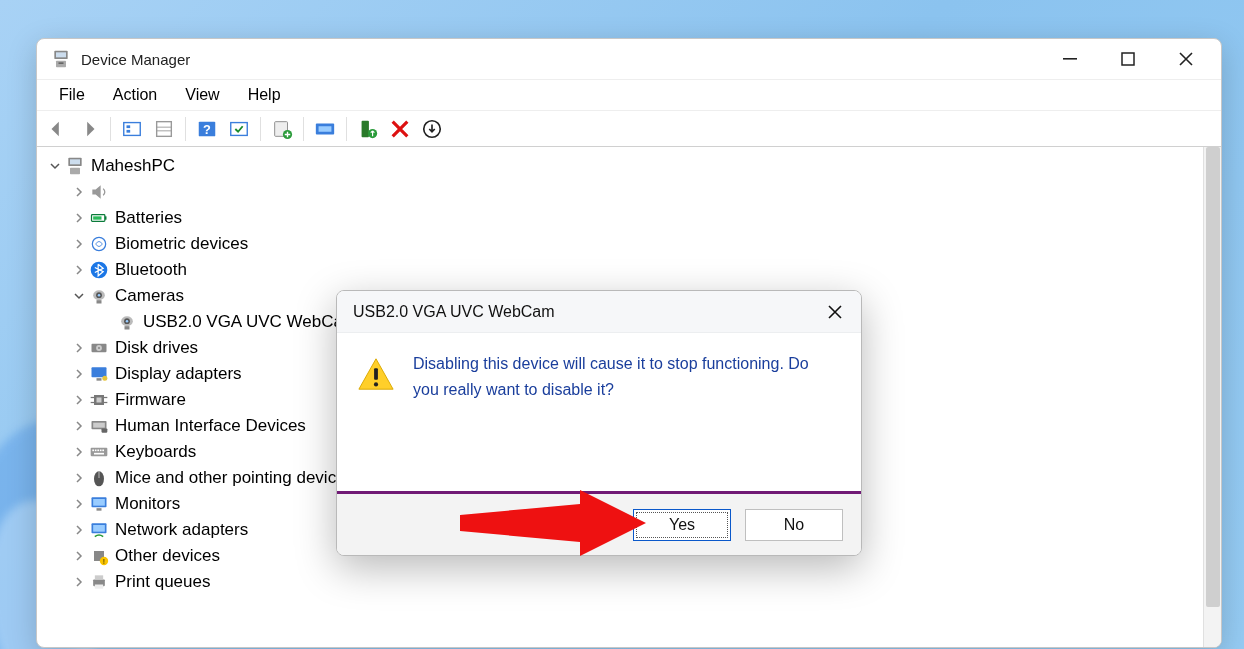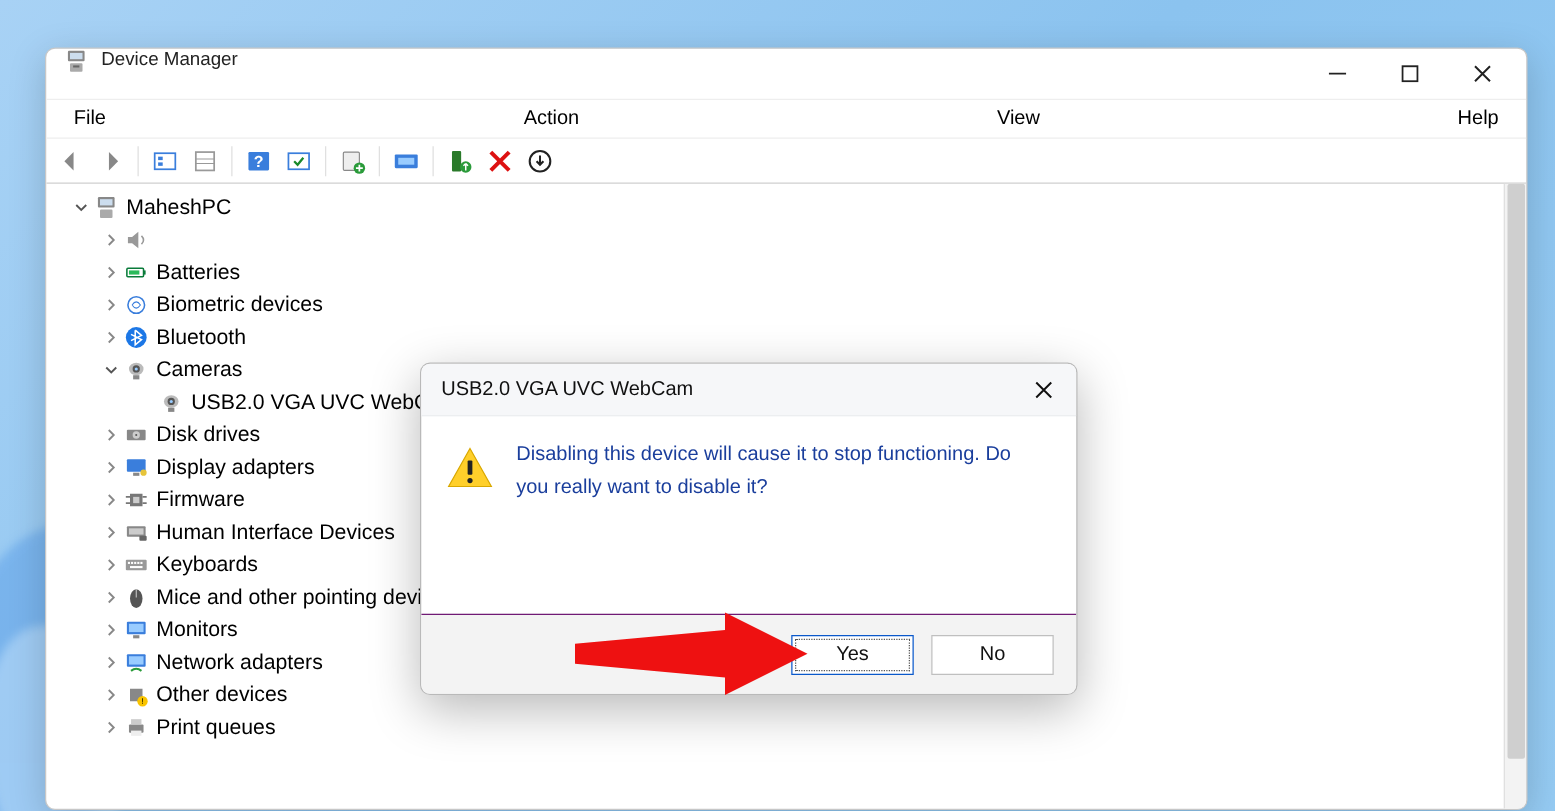--- a/index.html
+++ b/index.html
@@ -29,21 +29,21 @@
     width: 1186px; height: 610px;
     background: #ffffff;
     border: 1px solid #c7c7c7;
     border-radius: 8px;
     box-shadow: 0 8px 30px rgba(0,0,0,0.18);
     display: flex; flex-direction: column;
     overflow: hidden;
   }
   .titlebar {
     height: 40px;
-    display: flex; 
+    display: flex; align-items: center;
     padding: 0 6px 0 14px;
     font-size: 15px;
     color: #222;
   }
   .titlebar .app-icon { width:20px; height:20px; margin-right:10px; }
   .titlebar .title { flex:1; }
   .win-controls { display:flex; }
   .win-btn {
     width:58px; height:40px;
     display:flex; align-items:center; justify-content:center;
@@ -52,21 +52,20 @@
   .win-btn svg { width:14px; height:14px; }
   .win-btn.min svg { width:14px; height:2px; }
 
   .menubar {
     height: 32px;
     display:flex; align-items:center;
     padding: 0 8px;
     font-size: 16px;
     border-top: 1px solid #eee;
     border-bottom: 1px solid #eee;
-    justify-content: space-between;
   }
   .menubar .menu-item { padding: 4px 14px; }
 
   .toolbar {
     height: 36px;
     display:flex; align-items:center;
     padding: 0 6px;
     border-bottom: 1px solid #d0d0d0;
     gap: 4px;
   }
@@ -76,21 +75,20 @@
     border-radius:3px;
   }
   .tb-sep { width:1px; height:24px; background:#e0e0e0; margin:0 3px; }
   .tb-btn svg { width:22px; height:22px; }
 
   .client {
     flex:1;
     display:flex;
     position:relative;
     overflow:hidden;
-    padding-left:10px;
   }
   .tree {
     flex:1;
     padding: 6px 0 0 0;
     font-size: 17px;
     color: #000;
     overflow:hidden;
   }
   .node {
     display:flex;
@@ -150,21 +148,21 @@
   }
   .dlg-icon { width:38px; height:38px; margin-right:18px; flex-shrink:0; align-self:flex-start; margin-top:4px;}
   .dlg-msg {
     font-size: 16px;
     color: #1a3e9c;
     line-height: 1.6;
   }
   .dlg-footer {
     height:64px;
     background:#f3f3f3;
-    border-top:1px solid #701a75;
+    border-top:3px solid #701a75;
     display:flex;
     align-items:center;
     justify-content:flex-end;
     padding:0 18px;
     gap:14px;
   }
   .dlg-btn {
     width:98px; height:32px;
     background:#fff;
     border:1px solid #bfbfbf;

